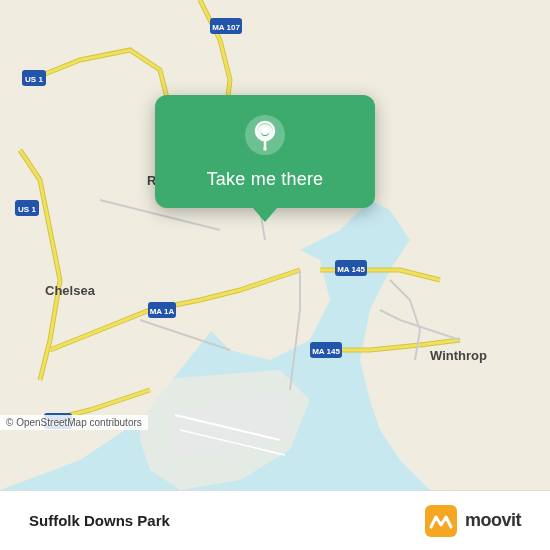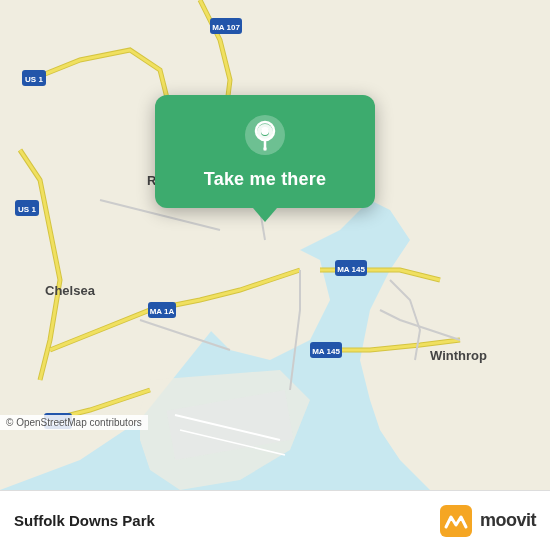--- a/index.html
+++ b/index.html
@@ -49,21 +49,21 @@
       width: 44px;
       height: 44px;
       margin-bottom: 8px;
     }
 
     #popup-button {
       background: transparent;
       border: none;
       color: white;
       font-size: 18px;
-      font-weight: 700;
+      font-weight: 400;
       cursor: pointer;
       padding: 4px 0;
       letter-spacing: 0.2px;
       text-align: center;
     }
 
     
     #popup-card::after {
       content: '';
       position: absolute;
@@ -78,21 +78,21 @@
     }
 
     
     #bottom-bar {
       width: 550px;
       height: 60px;
       background: white;
       border-top: 1px solid #ddd;
       display: flex;
       align-items: center;
-      padding: 0 14px;
+      padding: 0 29px;
       justify-content: space-between;
     }
 
     #location-info {
       display: flex;
       flex-direction: column;
     }
 
     #location-name {
       font-size: 15px;

